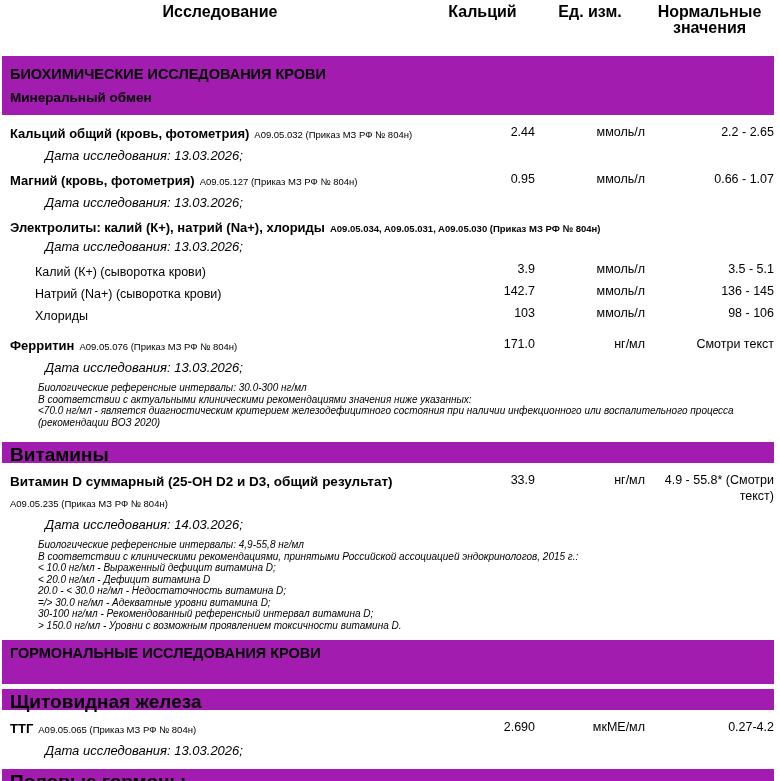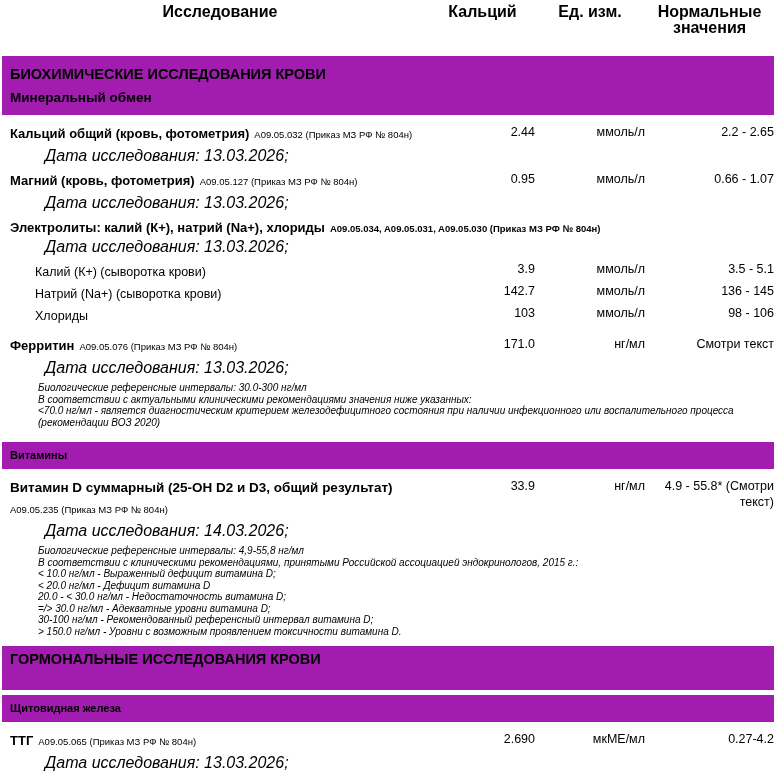--- a/index.html
+++ b/index.html
@@ -10,31 +10,31 @@
   }
   
   .grid{display:grid;grid-template-columns:420px 105px 110px 129px;box-sizing:border-box;padding-left:10px;padding-right:6px;}
   .thead{font-weight:bold;font-size:16px;line-height:16px;margin-bottom:20px;}
   .thead .h{text-align:center;}
   
   .band{background:#a21caf;margin:0 6px 0 2px;box-sizing:border-box;padding-left:8px;font-weight:bold;}
   .band.major{font-size:14.5px;padding-top:10px;padding-bottom:4px;line-height:16px;}
   .band.minor{font-size:13.5px;padding-top:4px;padding-bottom:9px;line-height:16px;}
   .band.solo-major{font-size:14.5px;padding-top:5px;padding-bottom:23px;line-height:16px;margin-top:9px;}
-  .band.solo-minor{font-size:11px;padding-top:5px;padding-bottom:6px;line-height:16px;margin-top:5px;}
+  .band.solo-minor{font-size:19px;padding-top:5px;line-height:16px;margin-top:5px;}
   
   .trow{margin-top:9px;}
   .trow .c-name{font-size:13px;line-height:20px;}
   .tname{font-weight:bold;font-size:13px;}
   .tname.big{font-size:13.5px;}
   .tcode{font-size:9.5px;font-weight:normal;margin-left:5px;white-space:nowrap;}
   .tcode.bold{font-weight:bold;}
   .tcode.block{display:block;margin-left:0;margin-top:2px;white-space:normal;}
   .c-val,.c-unit,.c-norm{font-size:12.5px;text-align:right;line-height:16px;}
-  .date{font-style:italic;font-size:16px;line-height:13px;margin:4px 0 2px 45px;}
+  .date{font-style:italic;font-size:13px;line-height:13px;margin:4px 0 2px 45px;}
   .subrow{font-size:12.5px;line-height:22px;}
   .subrow .c-name{padding-left:25px;}
   .comments{font-style:italic;font-size:10px;line-height:11.5px;margin:8px 10px 0 38px;max-width:700px;}
   .comments div{margin:0;}
   .spacer-sm{height:6px;}
 </style>
 </head>
 <body>
 
 <div class="page">

